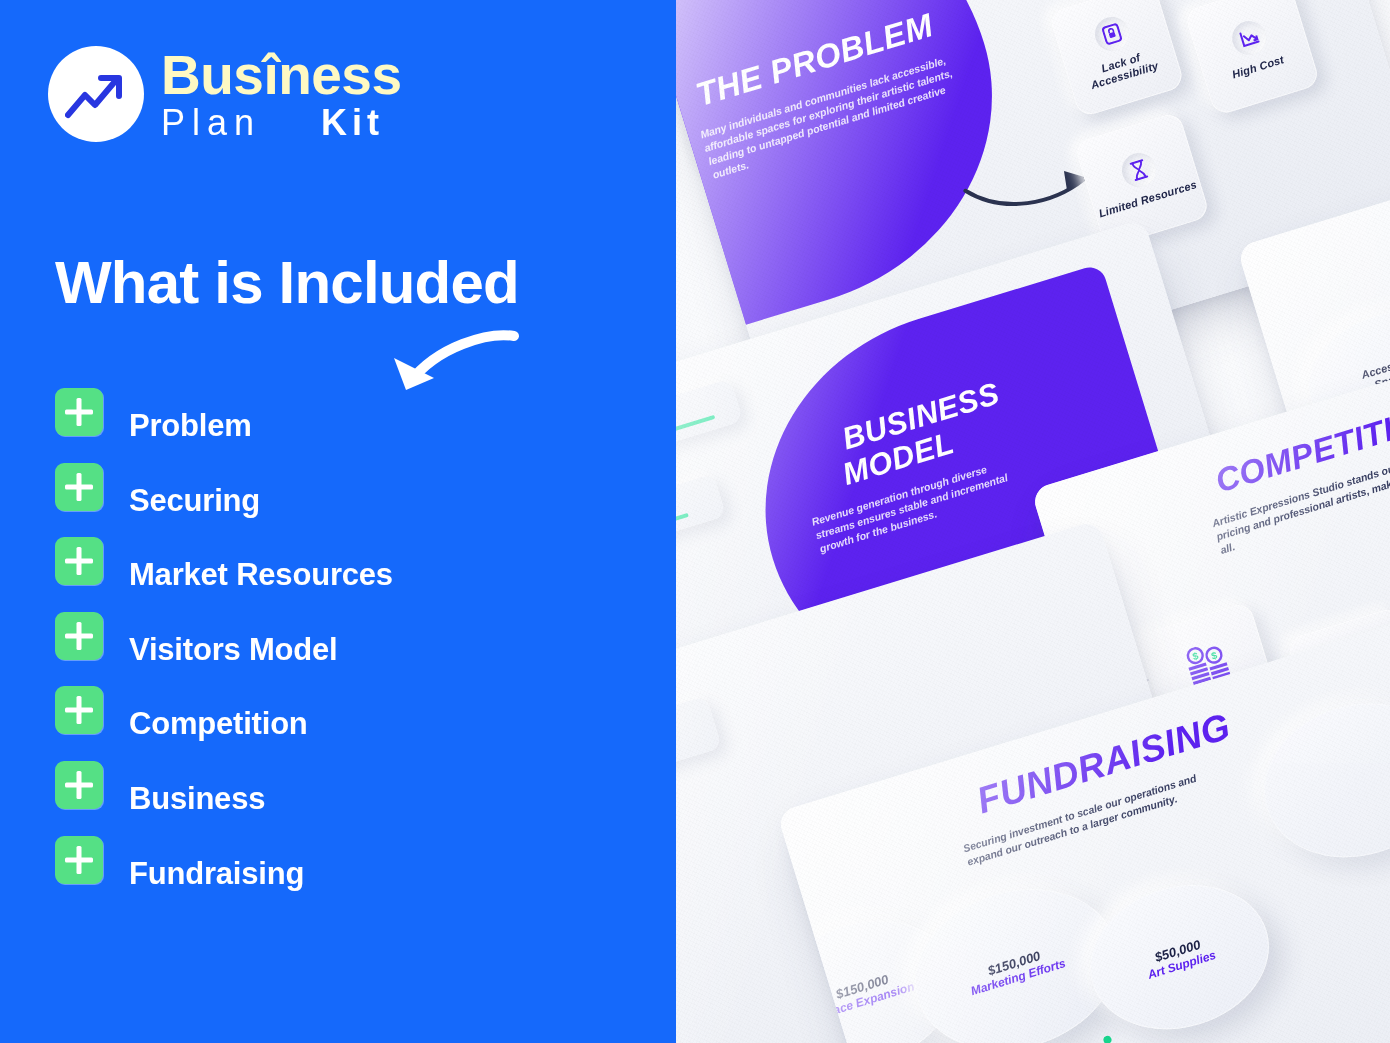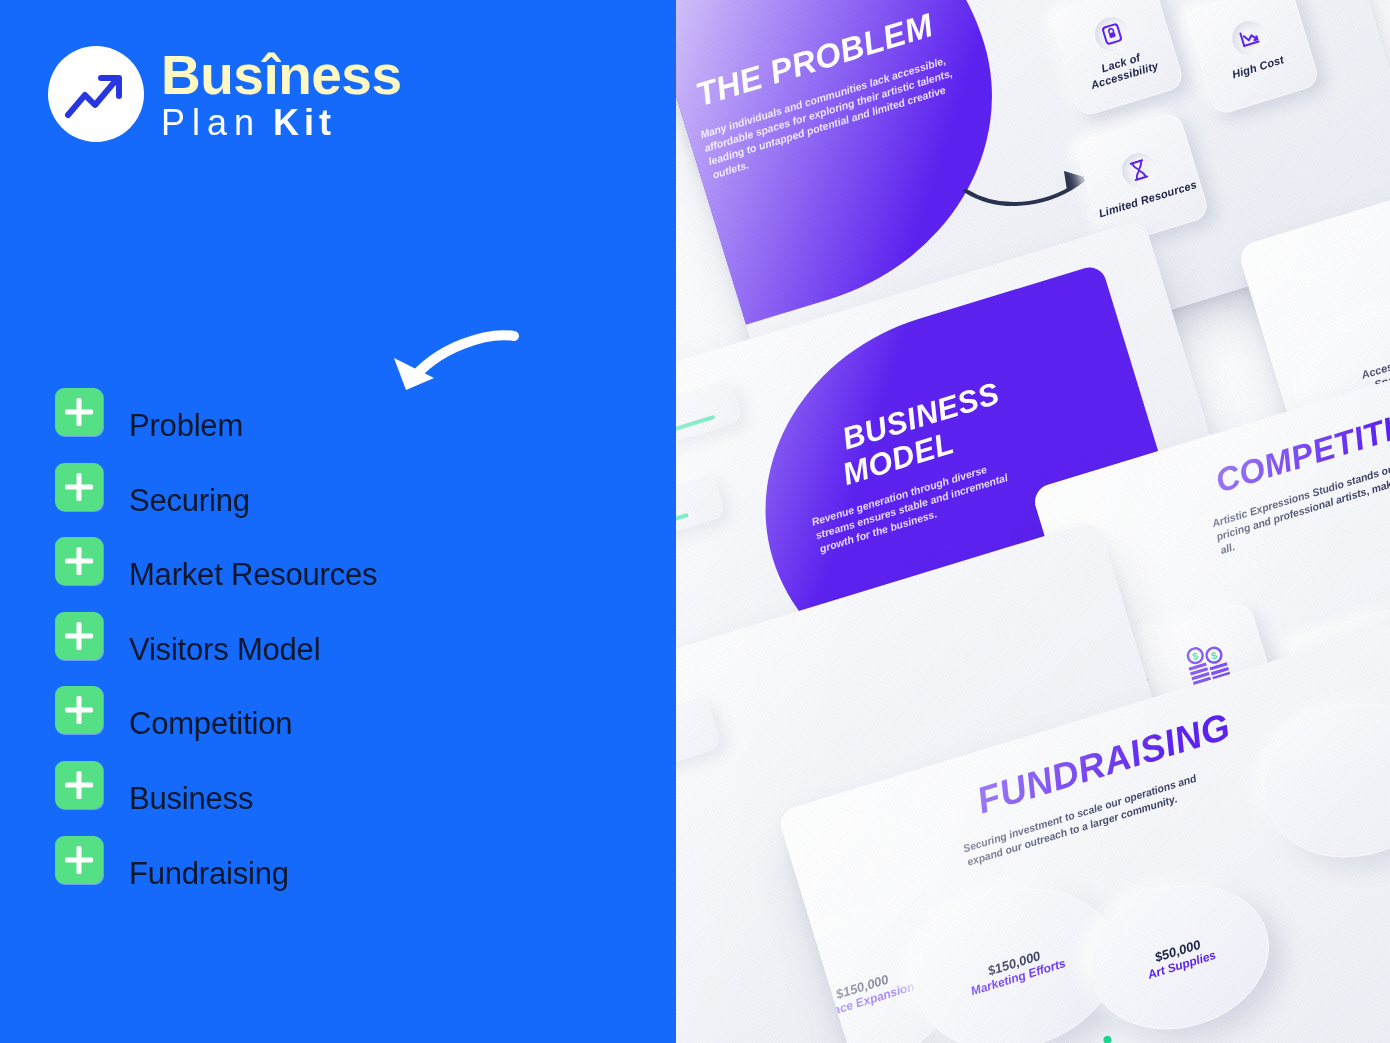--- a/index.html
+++ b/index.html
@@ -128,20 +128,21 @@
   }
   #logo-words { padding-top:2px; }
   .word-business{
     font-size:55px; font-weight:bold; color:#fef9c3; line-height:.96;
     letter-spacing:-0.5px; white-space:nowrap;
   }
   .word-business .circ{ position:relative; }
   .word-plankit{
     display:flex; align-items:center; color:#fff; line-height:1;
     margin-top:3px;
+    gap:48px;
   }
   .pk-plan{ font-size:36px; font-weight:400; letter-spacing:7px; }
   .pk-kit{ font-size:36px; font-weight:bold; letter-spacing:5px; margin-left:12px;}
 
   
   #heading{
     position:absolute; left:55px; top:248px;
     font-size:60px; font-weight:bold; color:#fff;
     letter-spacing:-0.8px; white-space:nowrap;
   }
@@ -159,21 +160,21 @@
     width:48px;height:48px;border-radius:9px;flex:none;
     background:#55e085; position:relative;
     box-shadow:1px 1px 0 rgba(255,255,255,.35);
   }
   .plus-box::before,.plus-box::after{
     content:""; position:absolute; background:#fff; border-radius:1.5px;
   }
   .plus-box::before{ left:50%; top:10px; width:5px; height:28px; transform:translateX(-50%); }
   .plus-box::after{ top:50%; left:10px; height:5px; width:28px; transform:translateY(-50%); }
   .li-label{
-    font-size:31px; font-weight:normal; color:#0f172a;
+    font-size:31px; font-weight:bold; color:#ffffff;
     letter-spacing:-0.2px; white-space:nowrap;margin-top:28px;
   }
 
   .dash-line{
     position:absolute; height:0;
     border-top:2px dashed #3c4470; opacity:.55;
   }
 </style>
 </head>
 <body>
@@ -373,20 +374,21 @@
     </div>
     <div id="logo-words">
       <div class="word-business">Bus<span class="circ">î</span>ness</div>
       <div class="word-plankit">
         <span class="pk-plan">Plan</span>
         <span class="pk-kit">Kit</span>
       </div>
     </div>
   </div>
 
+  <div id="heading">What is Included</div>
 
   <svg id="curve-arrow" width="136" height="72" viewBox="0 0 136 72">
     <path d="M130 10 C104 6 54 20 26 56" fill="none" stroke="#fff" stroke-width="10" stroke-linecap="round"></path>
     <path d="M10 32 L22 64 L50 52 Z" fill="#fff"></path>
   </svg>
 
   <div id="included-list">
     <div class="li-row">
       <div class="plus-box"></div>
       <div class="li-label">Problem</div>

